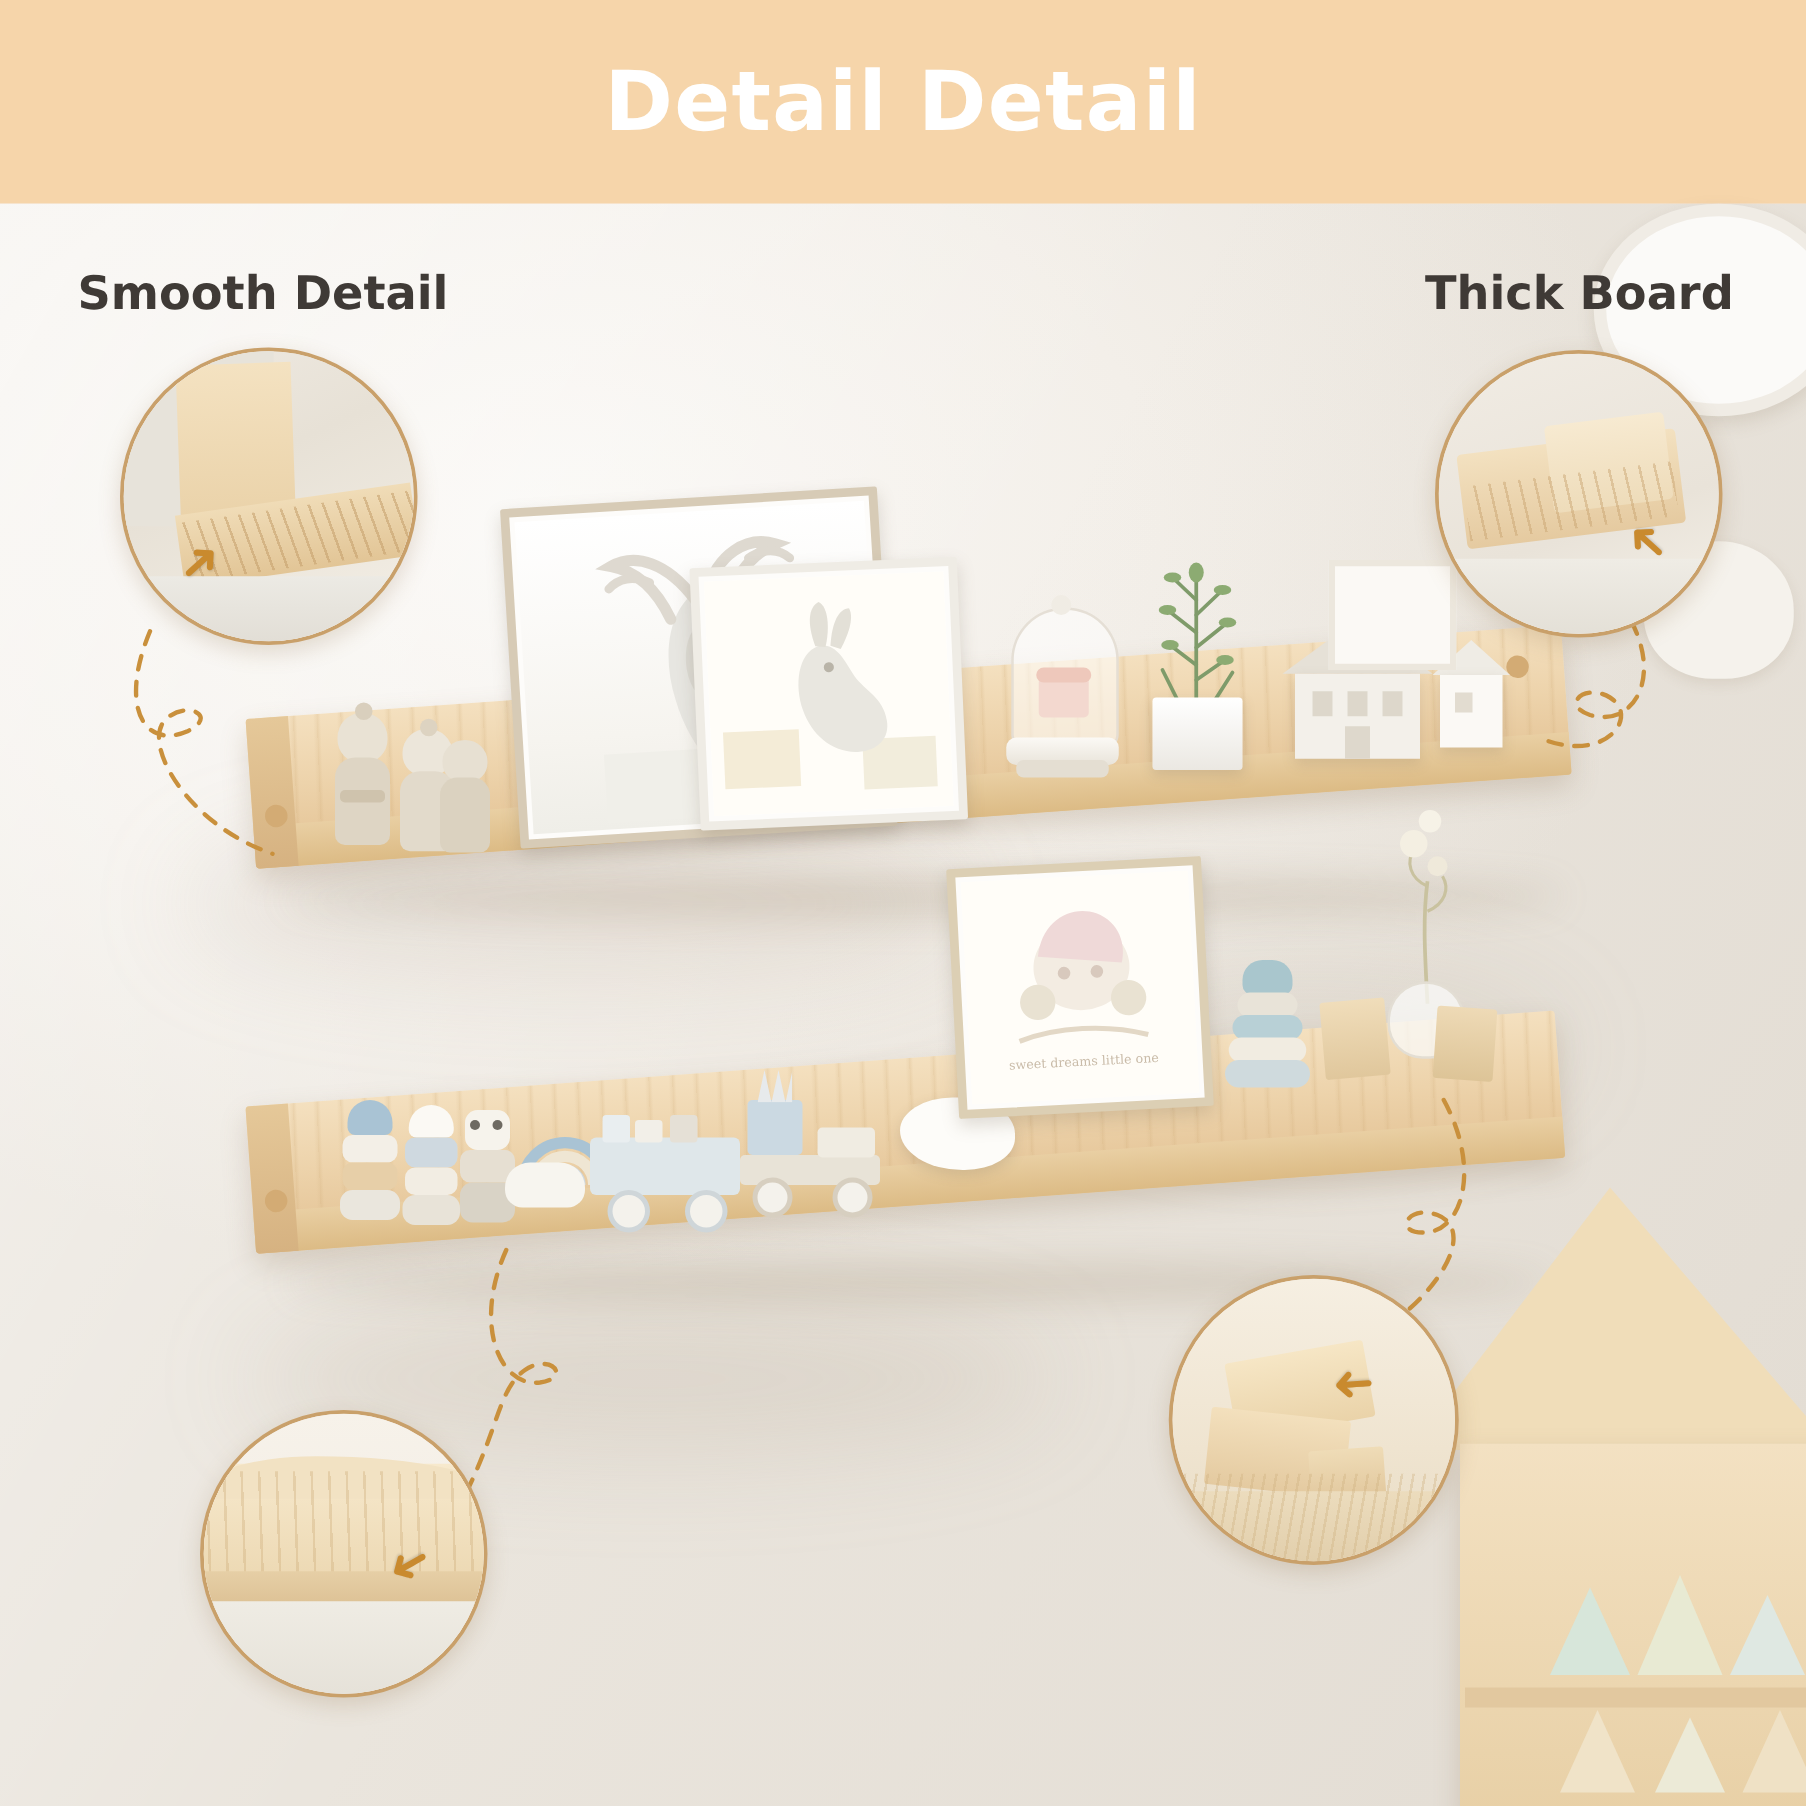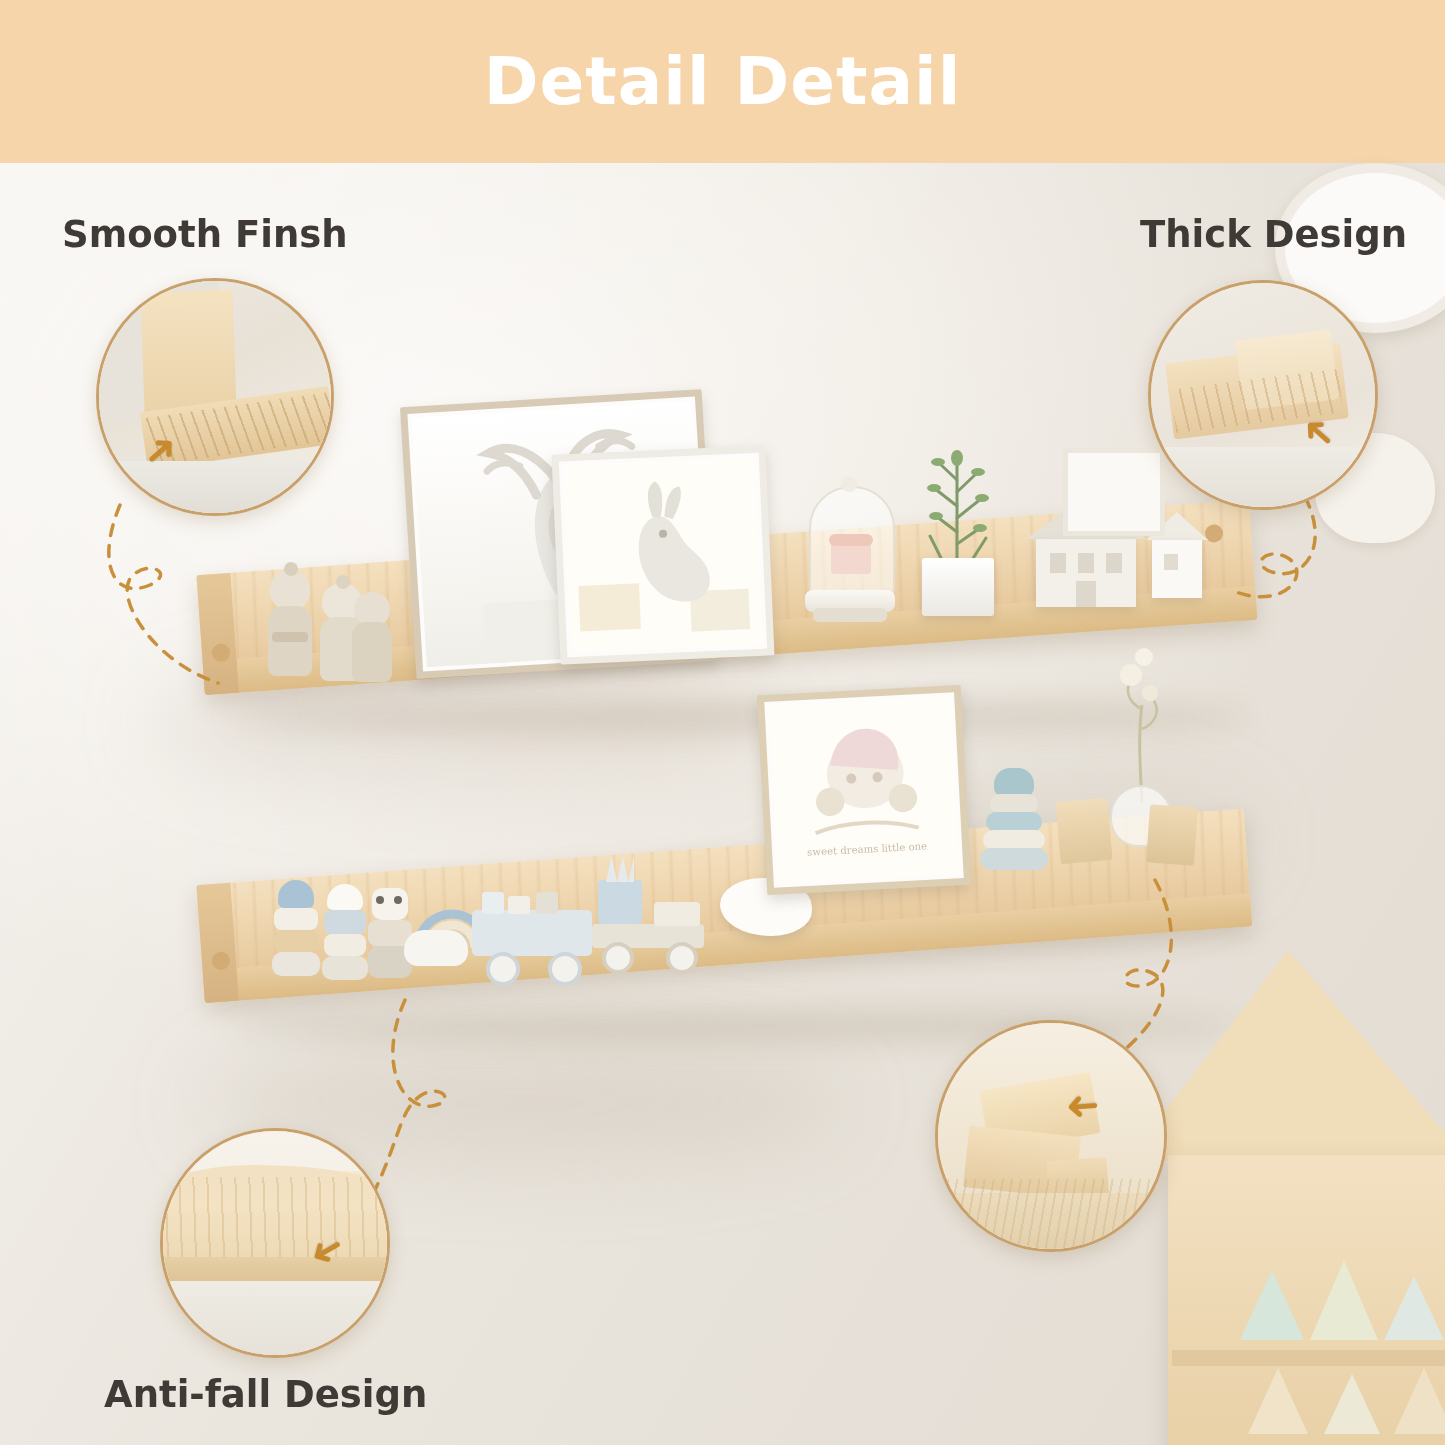--- a/index.html
+++ b/index.html
@@ -347,54 +347,53 @@
 
   <svg class="connectors">
     <g stroke="#c9903c" stroke-width="3.5" fill="none" stroke-dasharray="11 10" stroke-linecap="round">
       <path d="M120 505 C95 565 115 600 150 585 C175 573 150 560 133 575 C112 594 150 660 218 683"></path>
       <path d="M1305 497 C1330 545 1305 582 1272 572 C1248 564 1268 546 1288 558 C1312 573 1285 610 1236 592"></path>
       <path d="M405 1000 C378 1060 400 1110 432 1106 C458 1102 440 1082 420 1096 C396 1113 400 1150 358 1222"></path>
       <path d="M1155 880 C1185 935 1170 985 1140 986 C1114 987 1126 963 1150 972 C1176 982 1162 1022 1112 1060"></path>
     </g>
   </svg>
 
-  <div class="label" style="left:62px;top:212px;">Smooth Finsh</div>
+  <div class="label" style="left:62px;top:212px;">Smooth Detail</div>
   <div class="callout" style="left:96px;top:278px;width:232px;height:232px;">
     <div class="inner" style="background:linear-gradient(155deg,#efeae2 0%,#e7e1d6 40%,#f4efe6 100%);">
       <div style="position:absolute;left:-10px;top:-10px;width:130px;height:150px;background:#e7e3da;"></div>
       <div style="position:absolute;left:44px;top:10px;width:92px;height:150px;background:linear-gradient(180deg,#f4e2c1,#e8cfa4);transform:rotate(-2deg);"></div>
       <div style="position:absolute;left:44px;top:118px;width:190px;height:58px;background:linear-gradient(180deg,#f0dcb7,#e2c596);transform:rotate(-8deg);"></div>
       <div style="position:absolute;left:48px;top:124px;width:186px;height:48px;transform:rotate(-8deg);background:repeating-linear-gradient(78deg, rgba(196,158,106,.55) 0 2px, rgba(196,158,106,0) 2px 11px);"></div>
       <div style="position:absolute;left:0;bottom:0;width:100%;height:52px;background:linear-gradient(180deg,#eceae4,#e2ded6);"></div>
     </div>
     <div class="arrow" style="left:44px;top:146px;transform:rotate(-42deg);">➜</div>
   </div>
 
-  <div class="label" style="left:1140px;top:212px;">Thick Design</div>
+  <div class="label" style="left:1140px;top:212px;">Thick Board</div>
   <div class="callout" style="left:1148px;top:280px;width:224px;height:224px;">
     <div class="inner" style="background:linear-gradient(160deg,#f1ece4 0%,#e9e3d9 60%,#f5f1e9 100%);">
       <div style="position:absolute;left:18px;top:70px;width:176px;height:76px;background:linear-gradient(180deg,#f3e1c0,#e5caa0);border-radius:4px;transform:rotate(-7deg);"></div>
       <div style="position:absolute;left:88px;top:52px;width:96px;height:70px;background:linear-gradient(180deg,#f7ead1,#eedcba);border-radius:4px;transform:rotate(-7deg);"></div>
       <div style="position:absolute;left:22px;top:96px;width:168px;height:44px;transform:rotate(-7deg);background:repeating-linear-gradient(84deg, rgba(198,160,108,.45) 0 2px, rgba(198,160,108,0) 2px 12px);"></div>
       <div style="position:absolute;left:0;bottom:0;width:100%;height:60px;background:linear-gradient(180deg,#efece5,#e4e0d7);"></div>
     </div>
     <div class="arrow" style="left:150px;top:128px;transform:rotate(-138deg);">➜</div>
   </div>
 
   <div class="callout" style="left:160px;top:1128px;width:224px;height:224px;">
     <div class="inner" style="background:linear-gradient(180deg,#f7f2ea 0%,#efe9e0 100%);">
       <div style="position:absolute;left:-10px;top:40px;width:250px;height:96px;background:linear-gradient(180deg,#f7e9cd,#ecd8b2);"></div>
       <div style="position:absolute;left:-10px;top:34px;width:250px;height:34px;background:#f2e2c3;border-radius:40% 60% 0 0 / 100% 100% 0 0;"></div>
       <div style="position:absolute;left:-10px;top:126px;width:250px;height:30px;background:linear-gradient(180deg,#e6cfa6,#dcc093);"></div>
       <div style="position:absolute;left:-10px;top:150px;width:250px;height:80px;background:linear-gradient(180deg,#efece4,#e5e1d8);"></div>
       <div style="position:absolute;left:-10px;top:46px;width:250px;height:80px;background:repeating-linear-gradient(88deg, rgba(203,169,117,.35) 0 2px, rgba(203,169,117,0) 2px 14px);"></div>
     </div>
     <div class="arrow" style="left:148px;top:98px;transform:rotate(150deg);">➜</div>
   </div>
-  <div class="label" style="left:104px;top:1372px;">Anti-fall Design</div>
 
   <div class="callout" style="left:935px;top:1020px;width:226px;height:226px;">
     <div class="inner" style="background:linear-gradient(180deg,#f6efe2 0%,#efe4d0 60%,#e8dcc4 100%);">
       <div style="position:absolute;left:46px;top:58px;width:112px;height:62px;background:linear-gradient(180deg,#f6e6c5,#ead3a9);transform:rotate(-10deg);border-radius:3px;"></div>
       <div style="position:absolute;left:28px;top:108px;width:112px;height:62px;background:linear-gradient(180deg,#f3e0bd,#e4caa0);transform:rotate(6deg);border-radius:3px;"></div>
       <div style="position:absolute;left:110px;top:136px;width:60px;height:46px;background:linear-gradient(180deg,#efdcb7,#e0c59a);transform:rotate(-4deg);border-radius:3px;"></div>
       <div style="position:absolute;left:0;bottom:0;width:100%;height:56px;background:linear-gradient(180deg,#ecdcbd,#e2cfac);"></div>
       <div style="position:absolute;left:0;bottom:0;width:100%;height:70px;background:repeating-linear-gradient(100deg, rgba(205,175,125,.35) 0 2px, rgba(205,175,125,0) 2px 9px);"></div>
     </div>
     <div class="arrow" style="left:128px;top:62px;transform:rotate(176deg);">➜</div>

